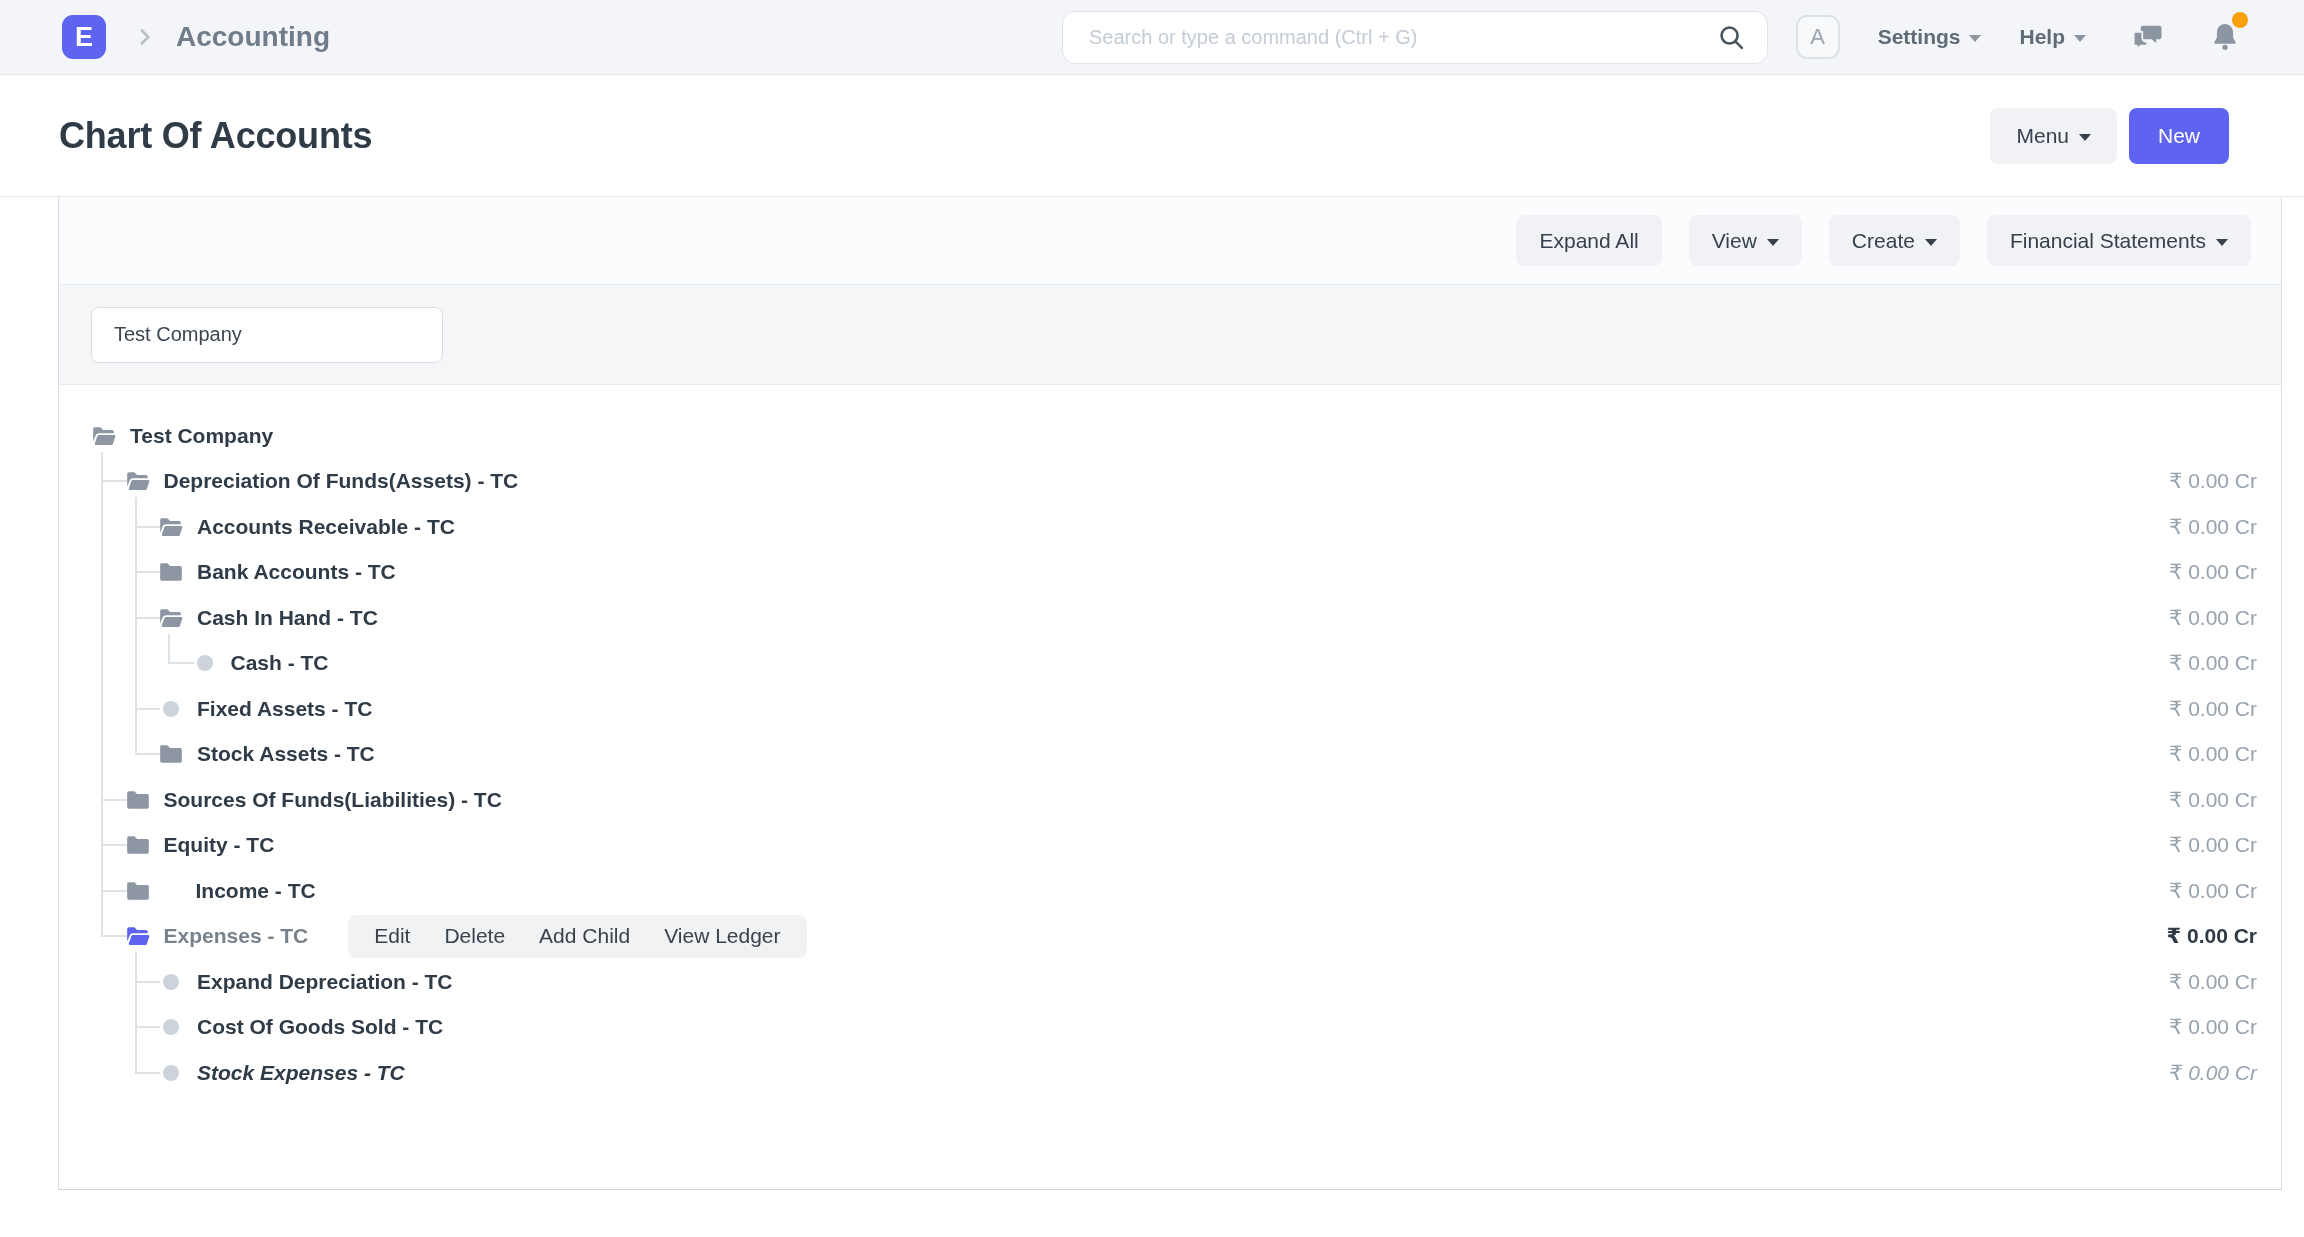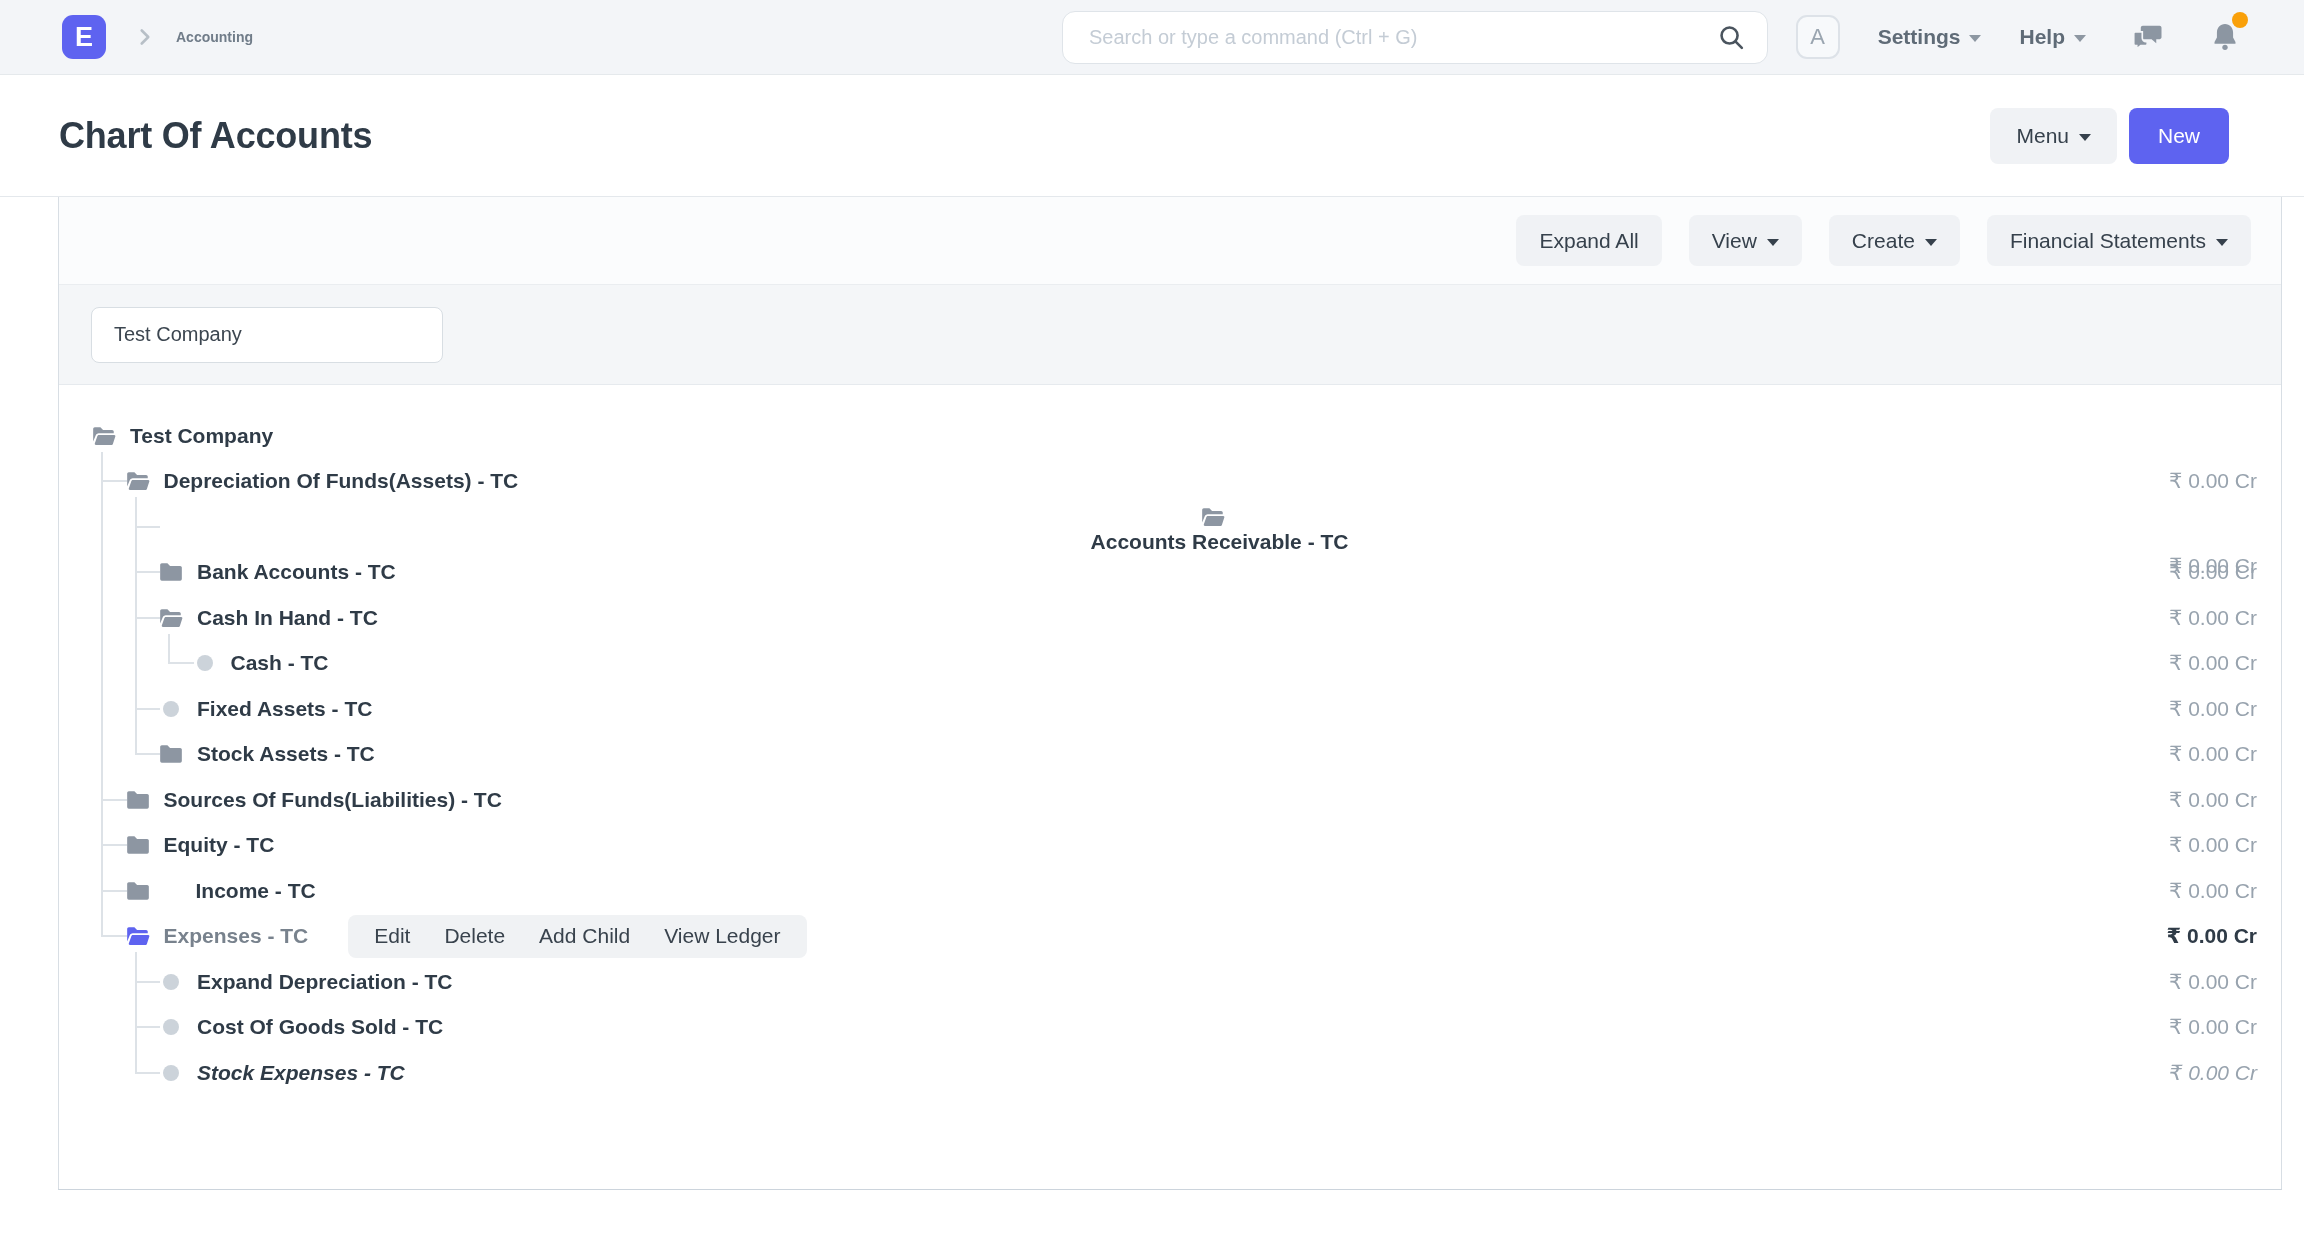--- a/index.html
+++ b/index.html
@@ -16,21 +16,21 @@
     border-bottom:1px solid #e5e9ec;
     display:flex; align-items:center; padding:0 62px 0 62px;
   }
   .brand-logo {
     width:44px; height:44px; border-radius:11px; background:var(--accent,#5e63f0);
     display:flex; align-items:center; justify-content:center;
     color:#fff; font-size:27px; font-weight:700; cursor:pointer; flex:0 0 auto;
   }
   .crumb-chev { margin:0 18px 0 26px; display:flex; align-items:center; }
   .breadcrumb {
-    font-size:14px; font-weight:700; color:#707c89; cursor:pointer;
+    font-size:28px; font-weight:700; color:#707c89; cursor:pointer;
   }
   .nav-search {
     position:absolute; left:1062px; top:11px; width:706px; height:53px;
     background:#fff; border:1px solid #dfe4e9; border-radius:13px;
     display:flex; align-items:center; padding:0 20px 0 26px;
   }
   .nav-search input {
     flex:1; border:none; outline:none; background:transparent;
     font-family:inherit; font-size:20px; color:#3c4650;
   }
@@ -227,21 +227,21 @@
         <div class="tree-row" style="padding-left: 65.5px;">
           <span class="tree-icon">
             <svg viewBox="0 0 24 24" fill="currentColor">
               <path d="M3.5 4h5.2l2.4 2.4h8.4c.8 0 1.5.7 1.5 1.5v1.6H7.2c-1.3 0-2.5.9-2.9 2.1L2 17V5.5C2 4.7 2.7 4 3.5 4z"></path>
               <path d="M7.3 11h14.2c.7 0 1.2.7 1 1.3l-2.3 7c-.2.6-.8 1-1.4 1H4.5c-.7 0-1.2-.7-1-1.3l2.4-7c.2-.6.8-1 1.4-1z"></path>
             </svg>
           </span>
           <span class="tree-label">Depreciation Of Funds(Assets) - TC</span>
           <span class="tree-amount">₹ 0.00 Cr</span>
         </div>
-        <div class="tree-row" style="padding-left: 99px; flex-direction: column;">
+        <div class="tree-row" style="padding-left: 99px;">
           <span class="tree-icon">
             <svg viewBox="0 0 24 24" fill="currentColor">
               <path d="M3.5 4h5.2l2.4 2.4h8.4c.8 0 1.5.7 1.5 1.5v1.6H7.2c-1.3 0-2.5.9-2.9 2.1L2 17V5.5C2 4.7 2.7 4 3.5 4z"></path>
               <path d="M7.3 11h14.2c.7 0 1.2.7 1 1.3l-2.3 7c-.2.6-.8 1-1.4 1H4.5c-.7 0-1.2-.7-1-1.3l2.4-7c.2-.6.8-1 1.4-1z"></path>
             </svg>
           </span>
           <span class="tree-label">Accounts Receivable - TC</span>
           <span class="tree-amount">₹ 0.00 Cr</span>
         </div>
         <div class="tree-row" style="padding-left: 99px;">

